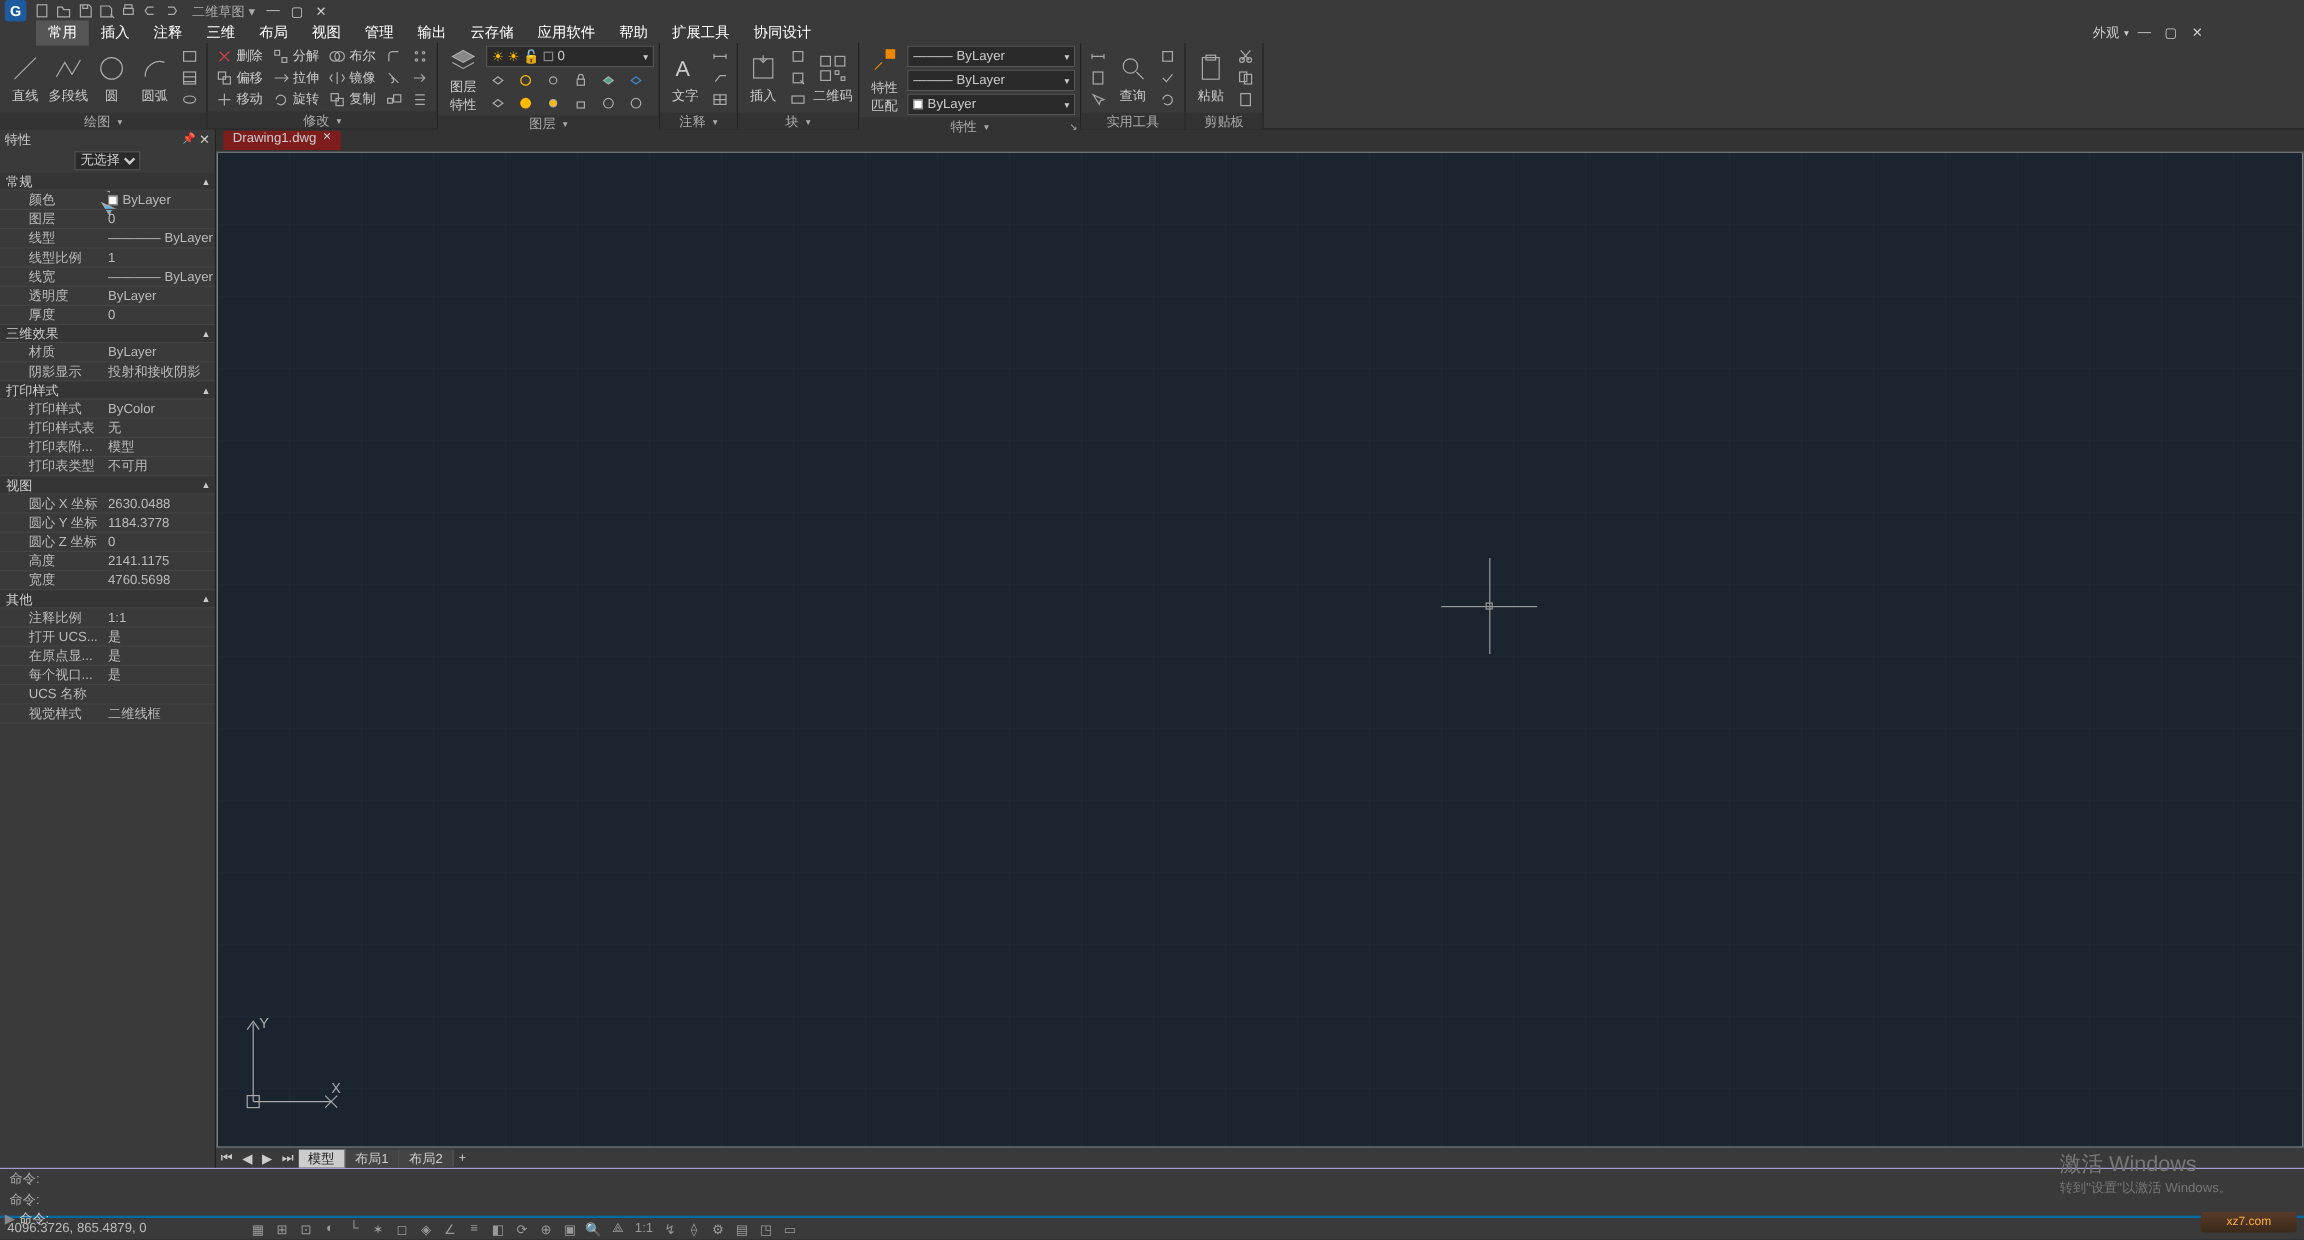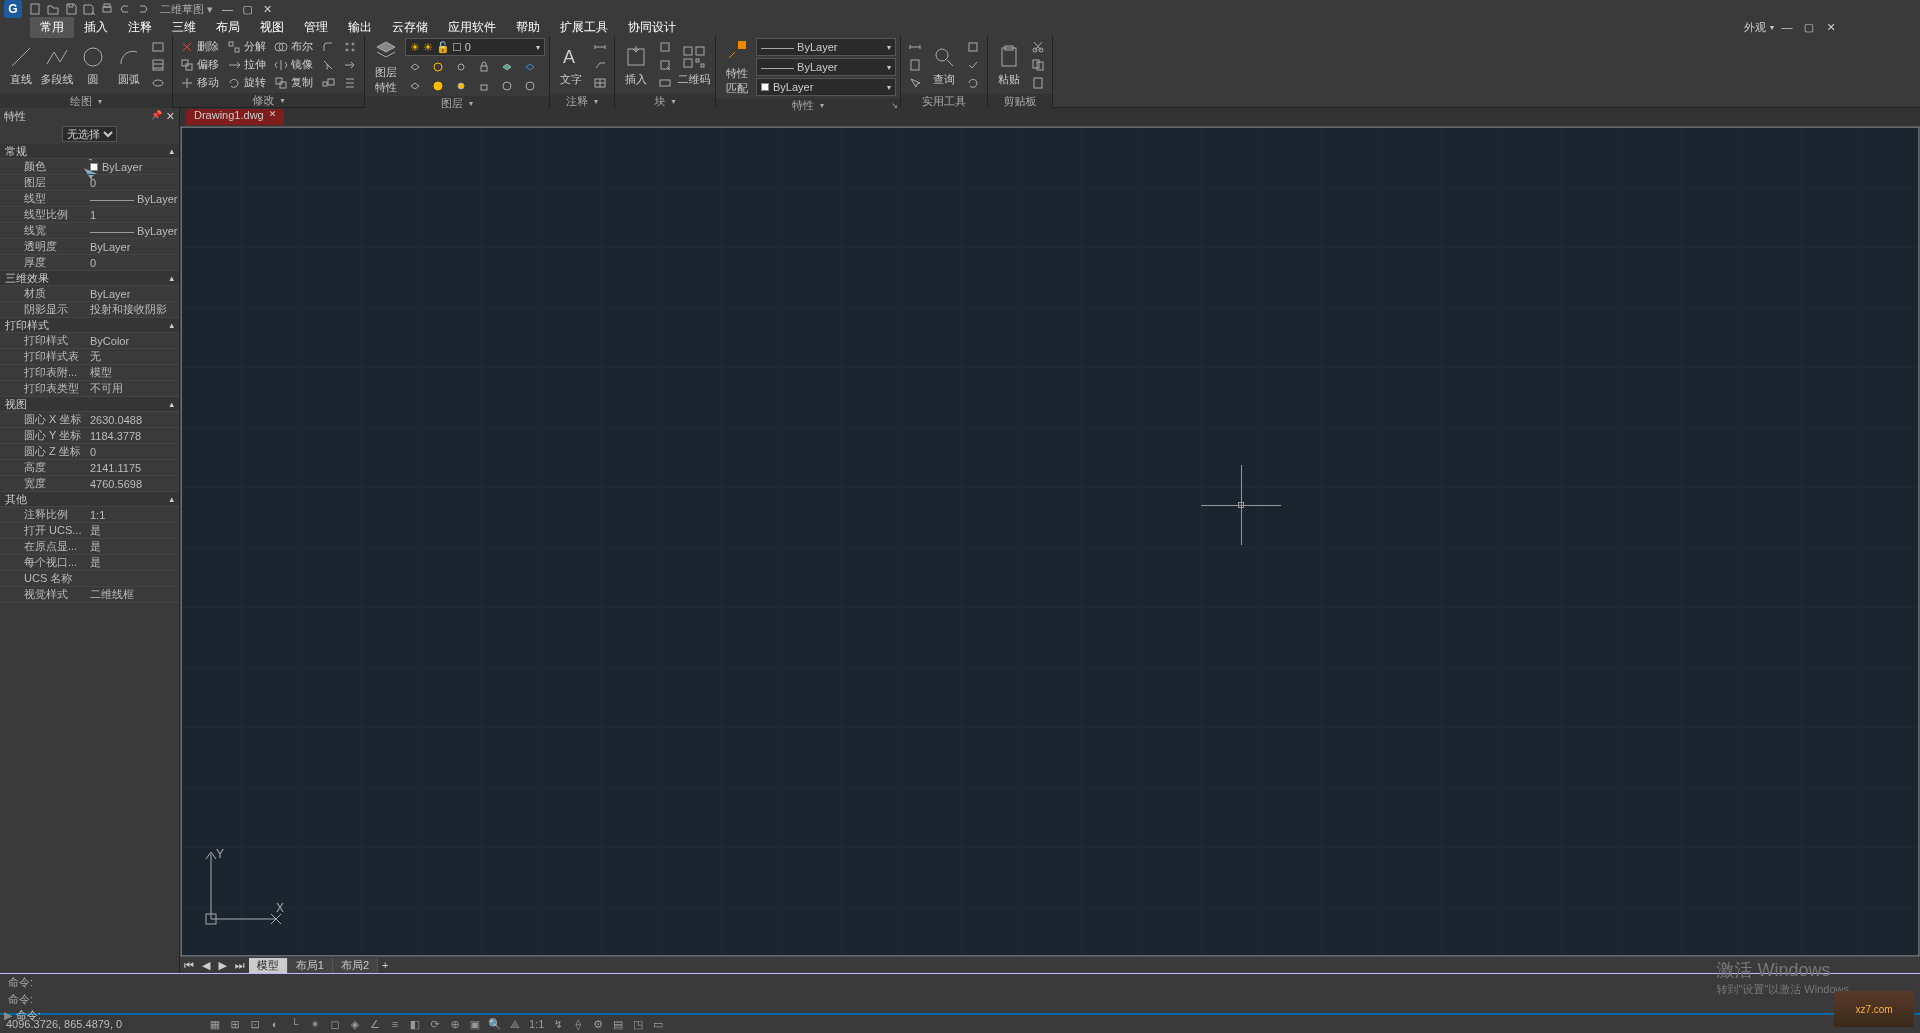--- a/index.html
+++ b/index.html
@@ -79,21 +79,21 @@
 .cmd-input .marker { width: 12px; color: #888; }
 .cmd-input input { flex: 1; background: transparent; border: none; color: #ccc; font-size: 11px; outline: none; }
 
 
 .statusbar { height: 20px; background: #3a3a3a; display: flex; align-items: center; padding: 0 6px; font-size: 11px; color: #bbb; border-top: 2px solid #0369a1; }
 .statusbar .coords { width: 190px; }
 .status-icons { display: flex; gap: 2px; margin-left: 10px; }
 .status-icons .si { width: 18px; height: 16px; display: flex; align-items: center; justify-content: center; cursor: pointer; color: #999; }
 .watermark { position: fixed; right: 60px; bottom: 36px; color: #777; font-size: 18px; text-align: left; pointer-events: none; }
 .watermark .sub { font-size: 11px; }
-.brand-stamp { position: fixed; right: 6px; bottom: 6px; width: 80px; height: 36px; background: linear-gradient(#5a3a2a,#3a2a1a); border-radius: 3px; display: flex; align-items: center; justify-content: center; color: #ffb040; font-size: 10px; }
+.brand-stamp { position: fixed; right: 6px; bottom: 6px; width: 80px; height: 17px; background: linear-gradient(#5a3a2a,#3a2a1a); border-radius: 3px; display: flex; align-items: center; justify-content: center; color: #ffb040; font-size: 10px; }
 
 
 svg { stroke: #aaa; fill: none; stroke-width: 1; }
 .ico svg { width: 100%; height: 100%; }
 </style>
 </head>
 <body>
 
 <div class="titlebar">
   <div class="app-icon">G</div>

